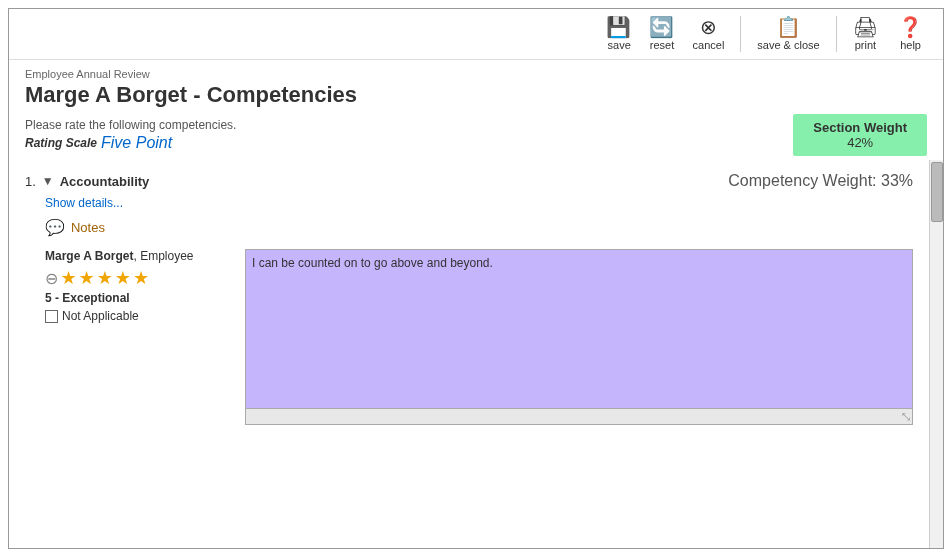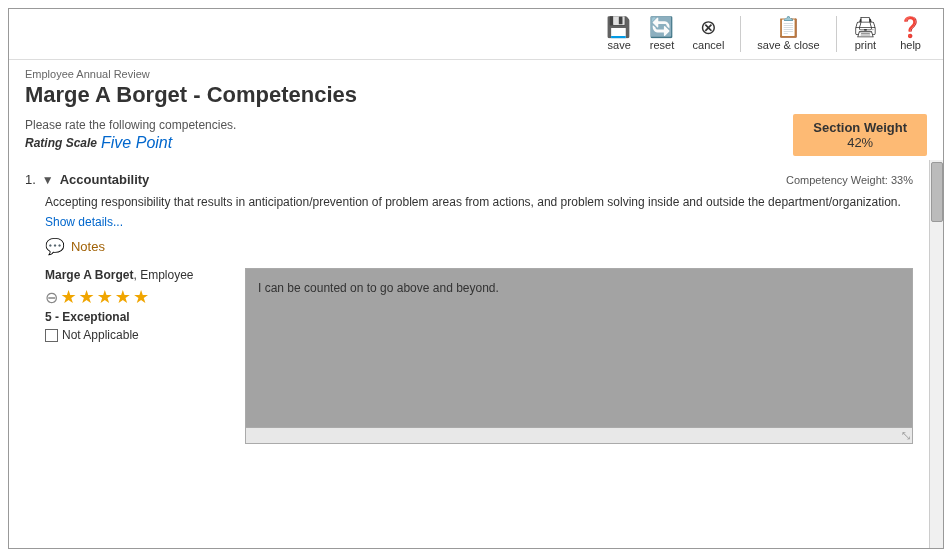--- a/index.html
+++ b/index.html
@@ -102,21 +102,21 @@
     }
 
     .rating-scale-link {
       color: #0066cc;
       text-decoration: none;
       font-size: 16px;
       margin-left: 4px;
     }
 
     .section-weight-box {
-      background: #fdba74;
+      background: #86efac;
       text-align: center;
       padding: 6px 20px;
       border-radius: 2px;
       min-width: 120px;
     }
 
     .section-weight-label {
       font-weight: bold;
       font-size: 13px;
     }
@@ -184,21 +184,21 @@
       font-size: 12px;
       cursor: pointer;
     }
 
     .competency-title {
       font-weight: bold;
       font-size: 13px;
     }
 
     .competency-weight {
-      font-size: 11px;
+      font-size: 16px;
       color: #555;
       text-align: center;
     }
 
     .competency-description {
       font-size: 12px;
       color: #333;
       line-height: 1.5;
       margin-bottom: 4px;
       margin-left: 20px;
@@ -296,25 +296,25 @@
 
     
     .comment-area {
       flex: 1;
     }
 
     .comment-textarea {
       width: 100%;
       height: 160px;
       border: 1px solid #aaa;
-      padding: 12px;
+      padding: 6px;
       font-size: 12px;
       font-family: Arial, sans-serif;
       resize: none;
-      background: #a3a3a3;
+      background: #c4b5fd;
       color: #333;
       vertical-align: top;
       overflow-y: auto;
     }
 
     .textarea-footer {
       height: 16px;
       background: #e8e8e8;
       border: 1px solid #aaa;
       border-top: none;
@@ -396,21 +396,20 @@
       <div class="competency-item">
         <div class="competency-header">
           <div class="competency-number-title">
             <span class="competency-number">1.</span>
             <span class="collapse-arrow">▼</span>
             <span class="competency-title">Accountability</span>
           </div>
           <span class="competency-weight">Competency Weight: 33%</span>
         </div>
 
-        <div class="competency-description">Accepting responsibility that results in anticipation/prevention of problem areas from actions, and problem solving inside and outside the department/organization.</div>
 
         <a href="#" class="show-details-link">Show details...</a>
 
         <div class="notes-row">
           <span class="notes-icon">💬</span>
           <a href="#" class="notes-link">Notes</a>
         </div>
 
         <div class="rating-row">
           <div class="rater-section">

